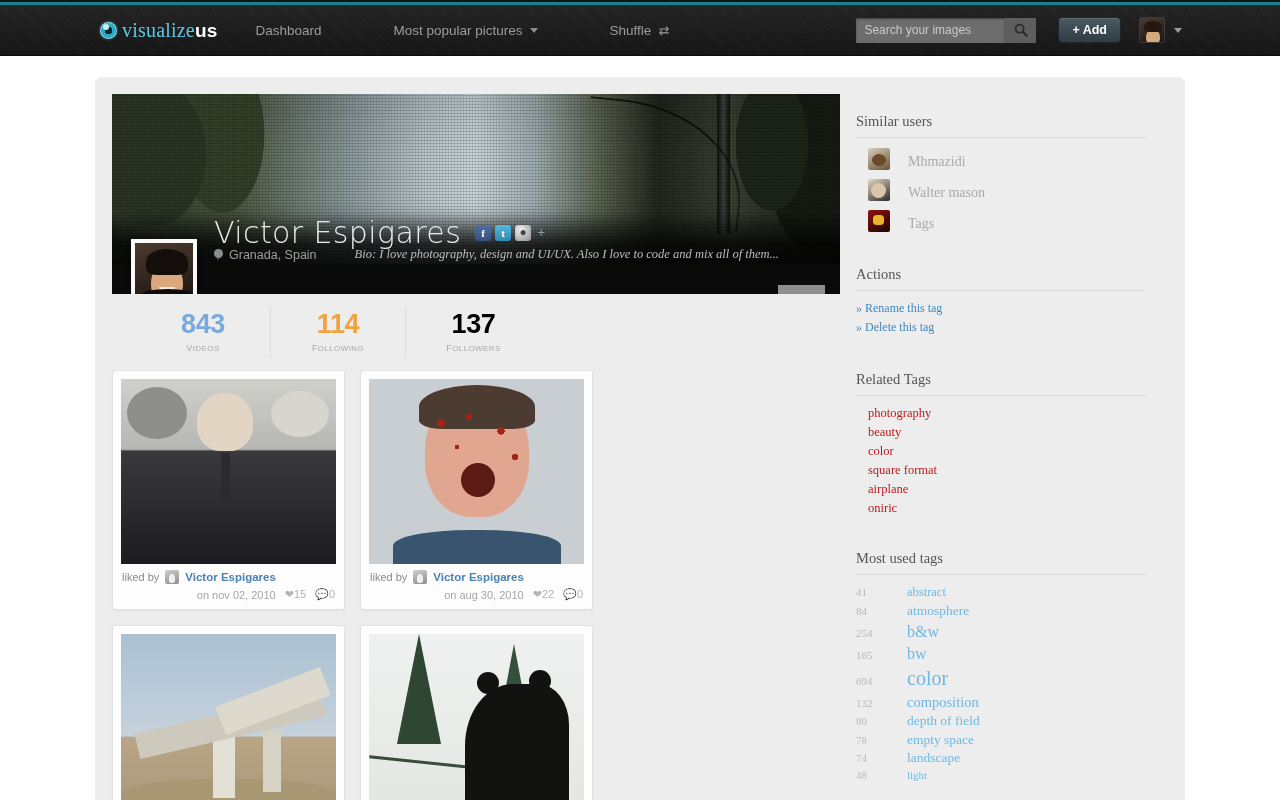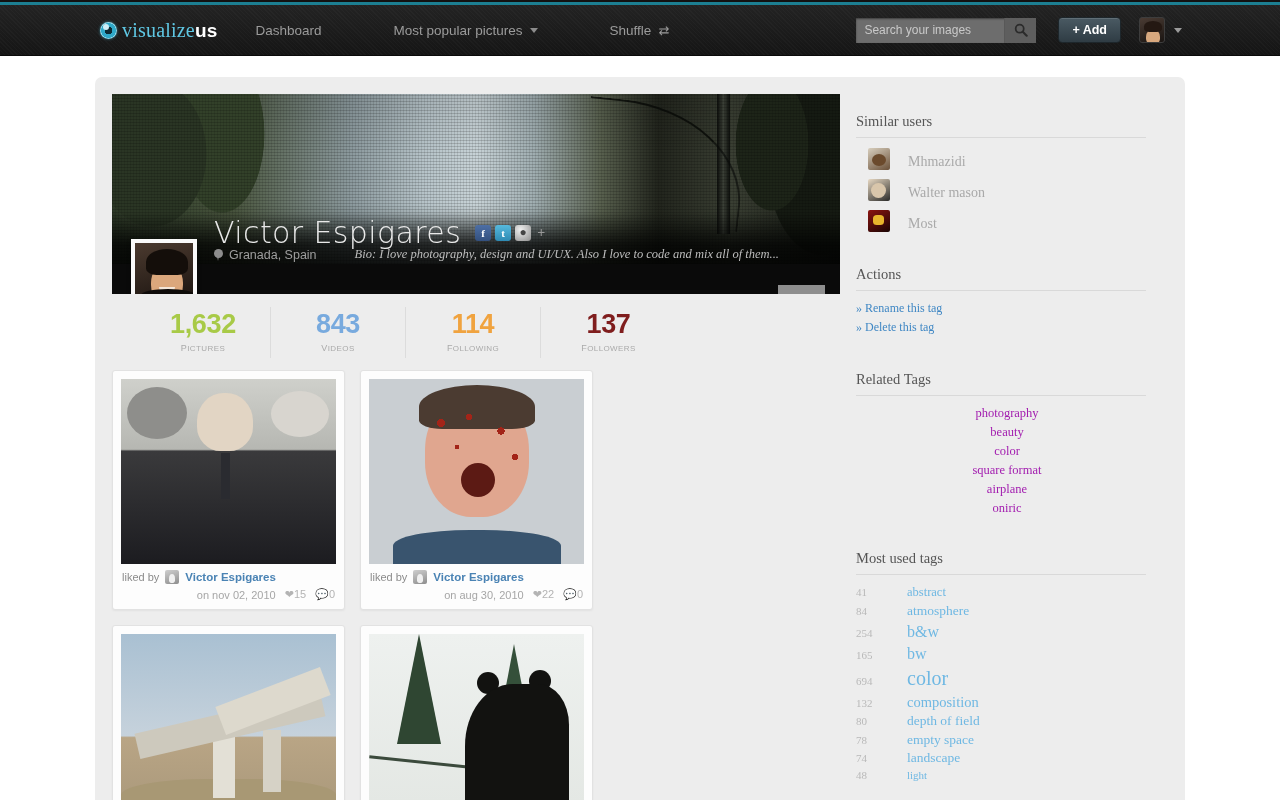--- a/index.html
+++ b/index.html
@@ -316,21 +316,21 @@
   .urav.b::after{content:"";position:absolute;left:3px;top:4px;width:15px;height:15px;border-radius:50%;background:#d9c6ab;}
   .urav.c{background:linear-gradient(150deg,#8d1410,#1a0504);}
   .urav.c::after{content:"";position:absolute;left:5px;top:5px;width:11px;height:10px;border-radius:35%;background:#e8b52c;}
   .urname { font-size:14px; color:#a9a9a9; }
 
   .action-link {
     display:block; color:#3f87c4; font-size:12px; margin-bottom:4px; cursor:pointer;
   }
   .action-link .gg { margin-right:3px; }
 
-  .rtag { display:block; color:#a21caf; font-size:12.5px; margin:0 0 4px 12px; cursor:pointer;text-align:center; }
+  .rtag { display:block; color:#b91c1c; font-size:12.5px; margin:0 0 4px 12px; cursor:pointer; }
 
   .mut-row { display:flex; align-items:baseline; margin-bottom:2px; }
   .mut-count {
     width:42px; text-align:left; font-size:11px; color:#b9b9b9; flex:none; margin-right:9px;
   }
   .mut-name { color:#6fb8e3; cursor:pointer; line-height:1.25; }
 
   .heart-glyph { display:inline-block; transform: translateY(0px); }
 </style>
 </head>
@@ -413,33 +413,29 @@
 
         <div class="cover-pointer"></div>
 
         <div class="ribbon">
           
         </div>
       </div>
 
       <div class="stats">
         <div class="stat">
-          <div class="stat-num" style="color:#a8ca47">1,632</div>
-          <div class="stat-lbl">Pictures</div>
-        </div>
-        <div class="stat">
           <div class="stat-num" style="color:#78aade">843</div>
           <div class="stat-lbl">Videos</div>
         </div>
         <div class="stat">
           <div class="stat-num" style="color:#f0a33f">114</div>
           <div class="stat-lbl">Following</div>
         </div>
         <div class="stat">
-          <div class="stat-num" style="color:#7f1d1d">137</div>
+          <div class="stat-num" style="color:#000000">137</div>
           <div class="stat-lbl">Followers</div>
         </div>
       </div>
 
       <div class="grid">
 
         <div class="card">
           <div class="thumb t1">
               <span class="mid"></span>
               <span class="tie"></span>
@@ -512,21 +508,21 @@
         <div class="userrow">
           <span class="urav a"></span>
           <span class="urname">Mhmazidi</span>
         </div>
         <div class="userrow">
           <span class="urav b"></span>
           <span class="urname">Walter mason</span>
         </div>
         <div class="userrow">
           <span class="urav c"></span>
-          <span class="urname">Most</span>
+          <span class="urname">Tags</span>
         </div>
       </div>
 
       <div class="sec" style="margin-top:34px">
         <div class="sec-title">Actions</div>
         <a class="action-link">
           <span class="gg">»</span><span>Rename this tag</span>
         </a>
         <a class="action-link">
           <span class="gg">»</span><span>Delete this tag</span>

